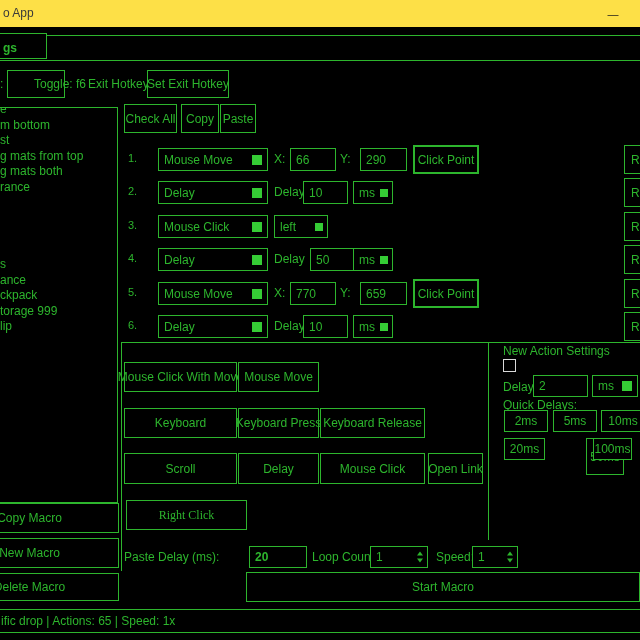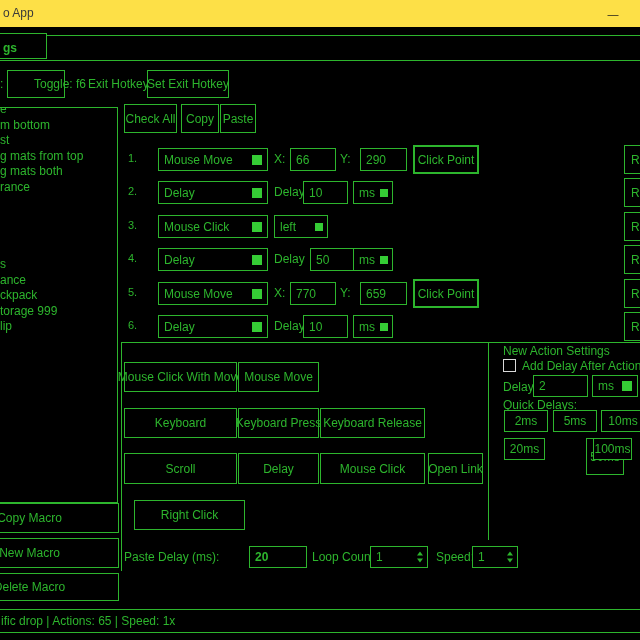--- a/index.html
+++ b/index.html
@@ -160,25 +160,24 @@
 
   <div class="btn" style="left:124px;top:408px;width:113px;height:30px;">Keyboard</div>
   <div class="btn" style="left:238px;top:408px;width:81px;height:30px;">Keyboard Press</div>
   <div class="btn" style="left:320px;top:408px;width:105px;height:30px;text-align:center;">Keyboard Release</div>
 
   <div class="btn" style="left:124px;top:453px;width:113px;height:31px;">Scroll</div>
   <div class="btn" style="left:238px;top:453px;width:81px;height:31px;">Delay</div>
   <div class="btn" style="left:320px;top:453px;width:105px;height:31px;">Mouse Click</div>
   <div class="btn" style="left:428px;top:453px;width:55px;height:31px;">Open Link</div>
 
-  <div class="btn" style="left:134px;top:500px;width:111px;height:30px;">Right Click</div>
+  <div class="btn" style="left:126px;top:500px;width:121px;height:30px;font-family:Liberation Serif, serif;">Right Click</div>
 
   <div class="lbl" style="left:503px;top:344px;">New Action Settings</div>
   <div class="cb" style="left:503px;top:359px;"></div>
-  <div class="lbl" style="left:522px;top:359px;">Add Delay After Action</div>
   <div class="lbl" style="left:503px;top:380px;">Delay:</div>
   <div class="inp" style="left:533px;top:375px;width:55px;height:22px;">2</div>
   <div class="sel" style="left:592px;top:375px;width:46px;height:22px;">
     <span>ms</span>
     <span class="sq"></span>
   </div>
   <div class="lbl" style="left:503px;top:398px;">Quick Delays:</div>
   <div class="btn" style="left:504px;top:410px;width:44px;height:22px;">2ms</div>
   <div class="btn" style="left:553px;top:410px;width:44px;height:22px;">5ms</div>
   <div class="btn" style="left:601px;top:410px;width:44px;height:22px;">10ms</div>
@@ -202,18 +201,19 @@
   </div>
   <div class="lbl" style="left:436px;top:550px;">Speed:</div>
   <div class="inp" style="left:472px;top:546px;width:46px;height:22px;">
     <span>1</span>
     <span class="spin">
       <span class="tri-up"></span>
       <span class="tri-down"></span>
     </span>
   </div>
 
+  <div class="btn" style="left:246px;top:572px;width:394px;height:30px;">Start Macro</div>
 
   <div class="statusbar">
     <span>ific drop | Actions: 65 | Speed: 1x</span>
   </div>
 
 </div>
 
 </body></html>

